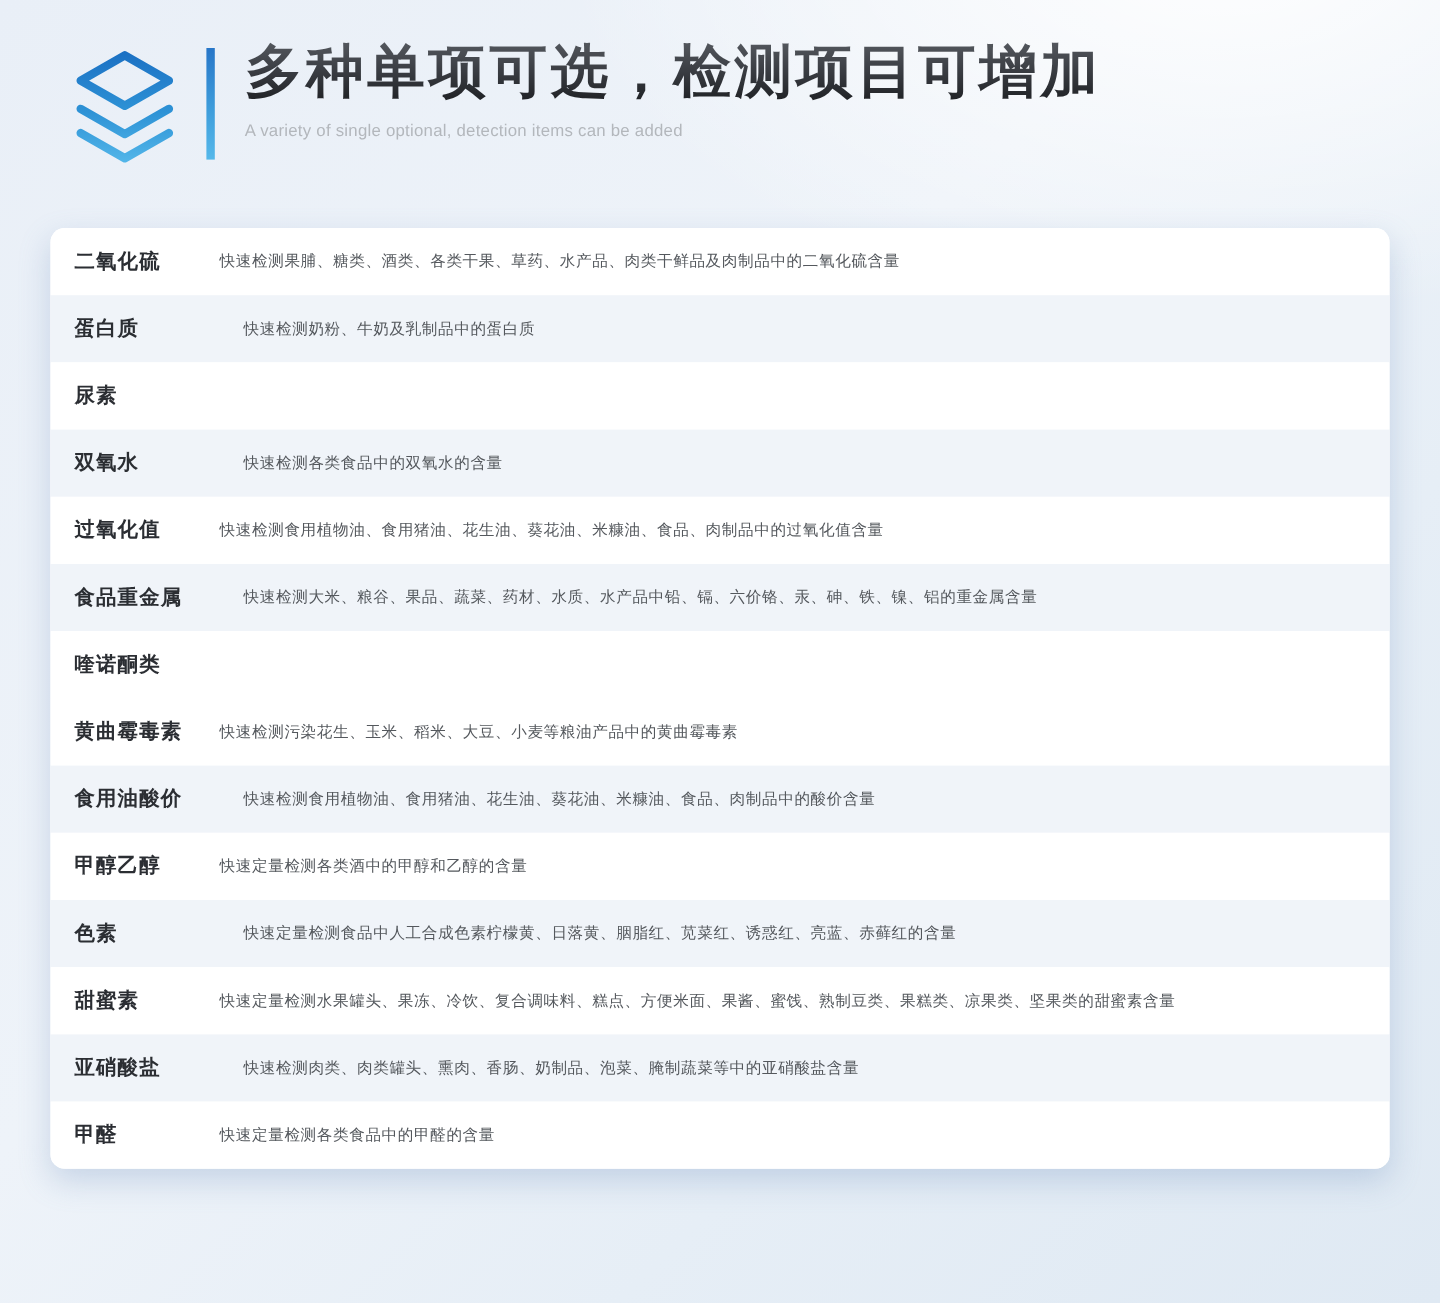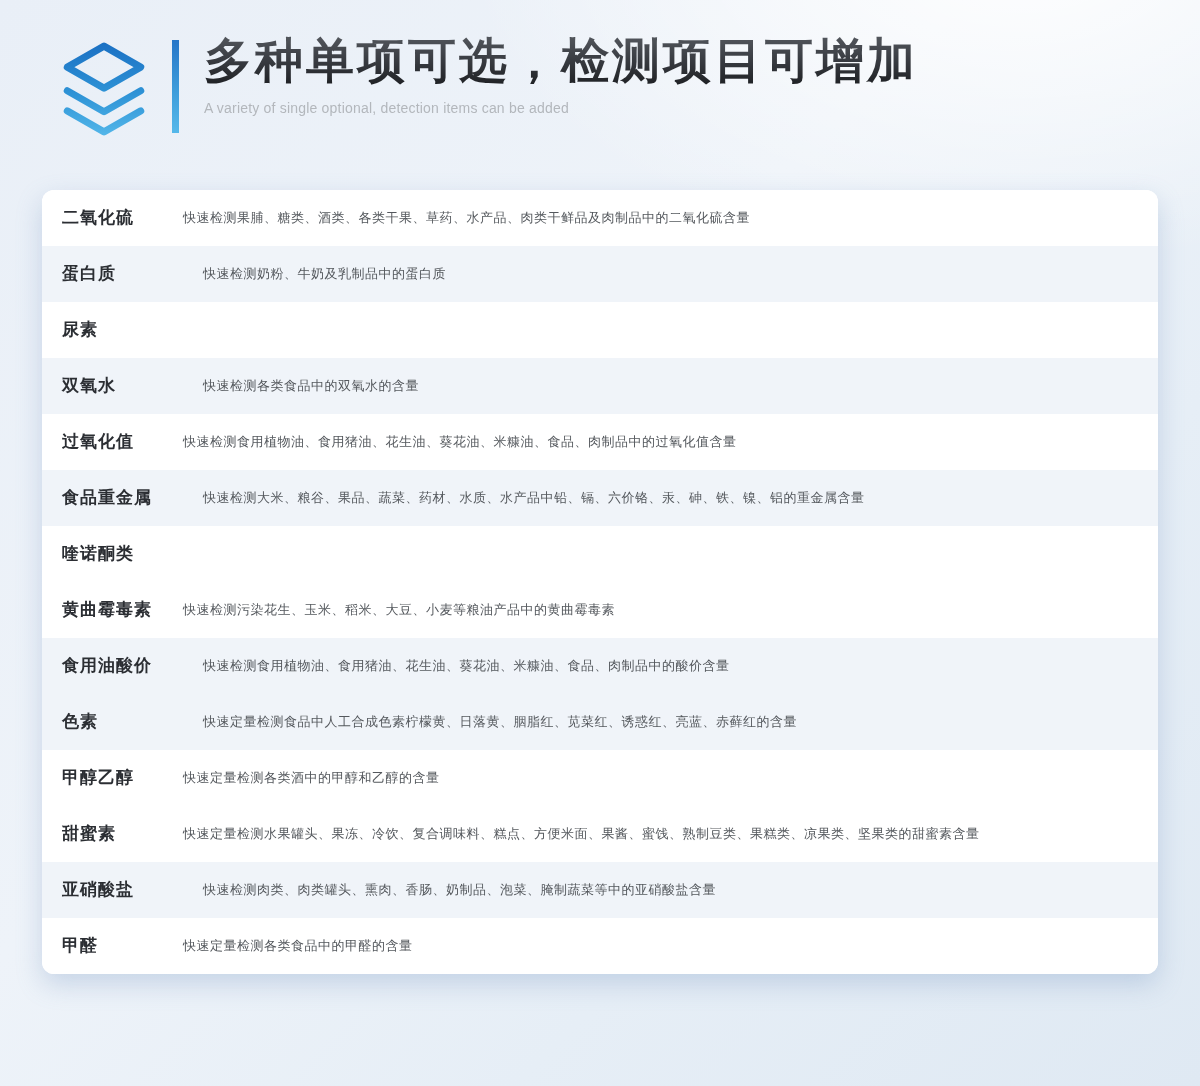--- a/index.html
+++ b/index.html
@@ -140,27 +140,27 @@
     <div class="row-label">喹诺酮类</div>
   </div>
       <div class="row">
     <div class="row-label">黄曲霉毒素</div>
     <div class="row-desc">快速检测污染花生、玉米、稻米、大豆、小麦等粮油产品中的黄曲霉毒素</div>
   </div>
       <div class="row alt">
     <div class="row-label">食用油酸价</div>
     <div class="row-desc">快速检测食用植物油、食用猪油、花生油、葵花油、米糠油、食品、肉制品中的酸价含量</div>
   </div>
+      <div class="row">
+    <div class="row-label">甲醇乙醇</div>
+    <div class="row-desc">快速定量检测各类酒中的甲醇和乙醇的含量</div>
+  </div>
       <div class="row alt">
     <div class="row-label">色素</div>
     <div class="row-desc">快速定量检测食品中人工合成色素柠檬黄、日落黄、胭脂红、苋菜红、诱惑红、亮蓝、赤藓红的含量</div>
-  </div>
-      <div class="row">
-    <div class="row-label">甲醇乙醇</div>
-    <div class="row-desc">快速定量检测各类酒中的甲醇和乙醇的含量</div>
   </div>
       <div class="row">
     <div class="row-label">甜蜜素</div>
     <div class="row-desc">快速定量检测水果罐头、果冻、冷饮、复合调味料、糕点、方便米面、果酱、蜜饯、熟制豆类、果糕类、凉果类、坚果类的甜蜜素含量</div>
   </div>
       <div class="row alt">
     <div class="row-label">亚硝酸盐</div>
     <div class="row-desc">快速检测肉类、肉类罐头、熏肉、香肠、奶制品、泡菜、腌制蔬菜等中的亚硝酸盐含量</div>
   </div>
       <div class="row">

